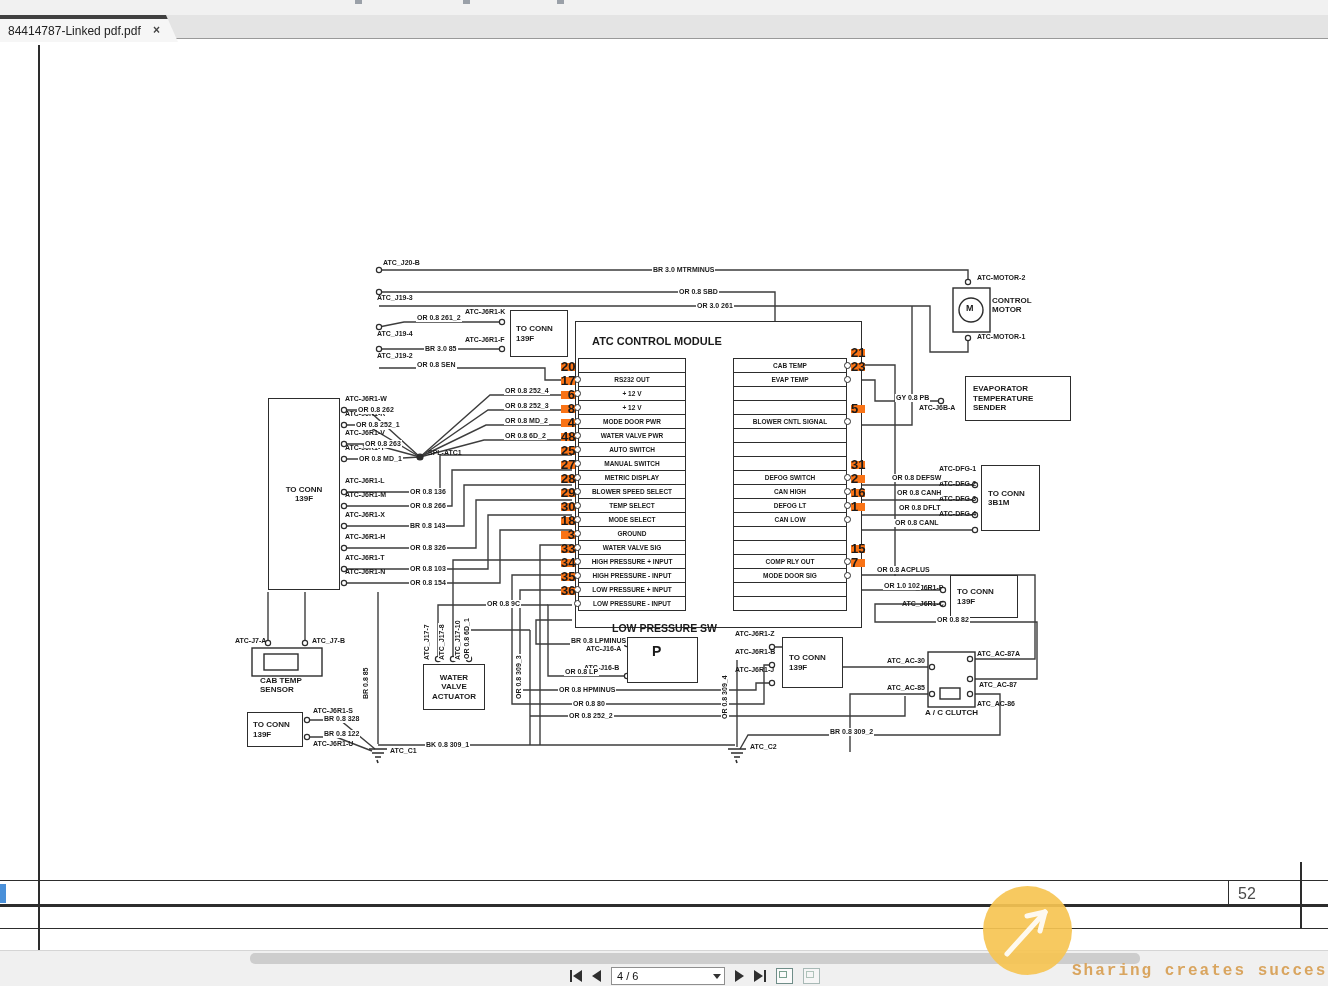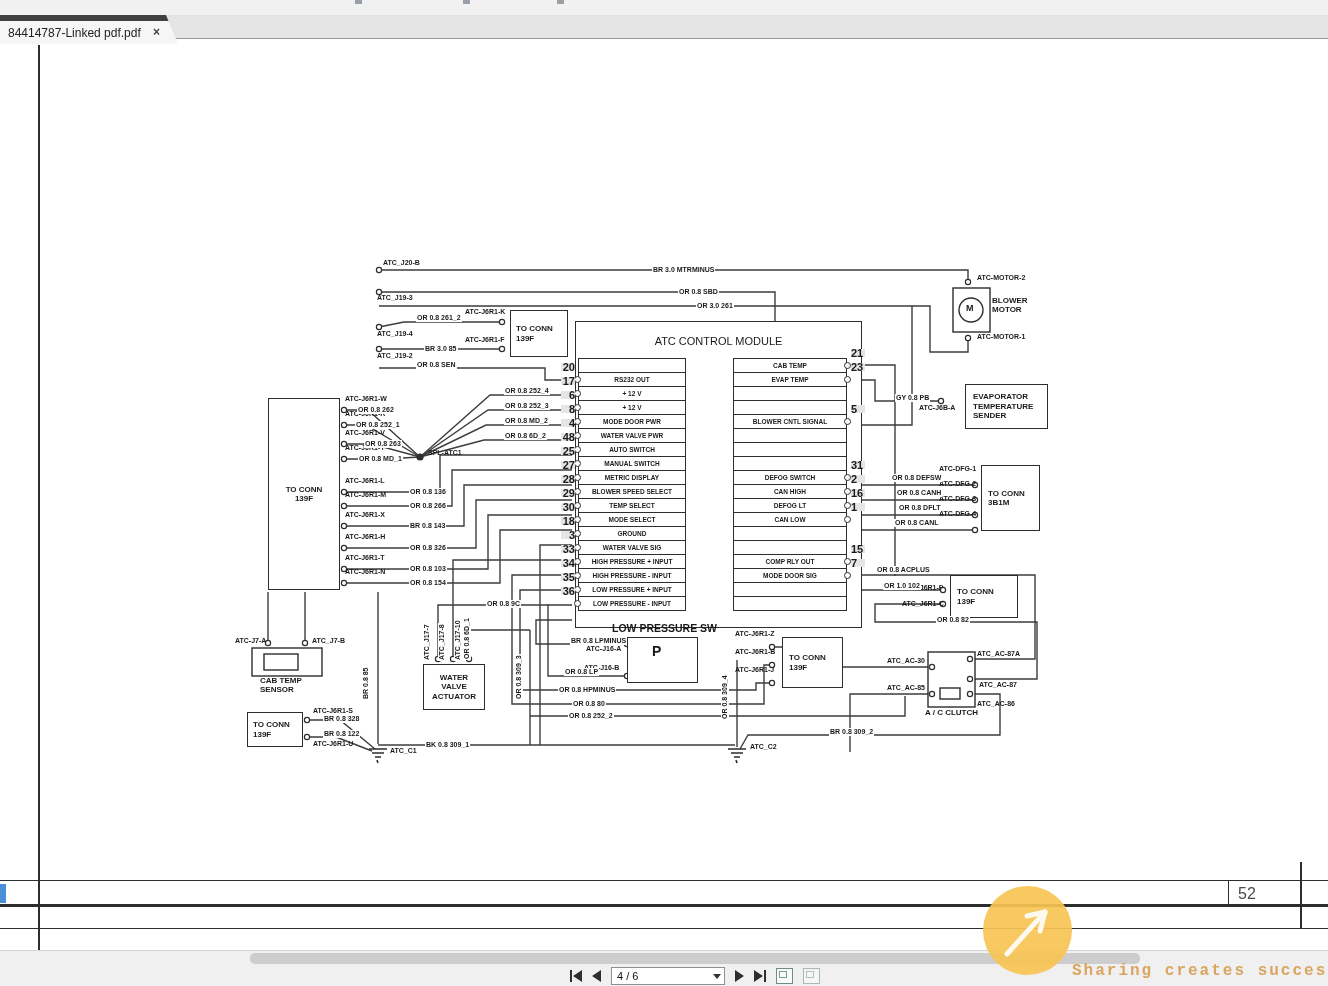--- a/index.html
+++ b/index.html
@@ -2,49 +2,49 @@
 <html><head>
 <meta charset="utf-8">
 <style>
   html,body{margin:0;padding:0;background:#fff;}
   #screen{position:relative;width:1328px;height:986px;overflow:hidden;background:#fff;
           font-family:"Liberation Sans","DejaVu Sans",sans-serif;color:#1a1a1a;}
   
   .topstrip{position:absolute;left:0;top:0;width:1328px;height:15px;background:#f1f1f1;}
   .frag{position:absolute;top:0;height:4px;width:7px;background:#9aa0a8;}
   .tabbar{position:absolute;left:0;top:15px;width:1328px;height:23px;background:#e4e4e4;border-bottom:1px solid #999;}
-  .tab{position:absolute;left:0;top:0;width:178px;height:23px;background:#f6f6f6;border-top:6px solid #404040;
+  .tab{position:absolute;left:0;top:0;width:178px;height:23px;background:#f6f6f6;border-top:4px solid #404040;
        clip-path:polygon(0 0,166px 0,178px 100%,0 100%);display:flex;align-items:center;}
   .tab-title{font-size:12px;color:#222;padding-left:8px;white-space:nowrap;}
   .tab-close{position:absolute;right:18px;top:4px;font-size:12px;font-weight:bold;color:#444;cursor:pointer;}
   
   .pageline-v{position:absolute;background:#2d2d2d;}
   .pageline-h{position:absolute;background:#2d2d2d;}
   
   .dl{position:absolute;font-size:7px;font-weight:bold;white-space:nowrap;background:#fff;line-height:8px;padding:0 1px;z-index:5;}
   .np{background:transparent;}
   .vert{transform:rotate(-90deg);transform-origin:left bottom;background:#fff;}
   .bx{position:absolute;border:1.5px solid #2d2d2d;background:#fff;z-index:3;box-sizing:border-box;}
   .bxlabel{display:flex;align-items:center;justify-content:center;text-align:center;
            font-size:8px;font-weight:bold;line-height:9.5px;width:100%;height:100%;}
   .freelabel{position:absolute;font-size:8px;font-weight:bold;line-height:9px;z-index:5;white-space:pre-line;}
   #wires{position:absolute;left:0;top:0;z-index:2;}
   
   #module{position:absolute;left:575px;top:321px;width:287px;height:307px;border:1.5px solid #2d2d2d;box-sizing:border-box;background:#fff;z-index:3;}
-  .mtitle{position:absolute;left:0;top:13px;width:100%;text-align:center;font-size:11px;font-weight:normal;}
+  .mtitle{position:absolute;left:16px;top:13px;width:100%;text-align:left;font-size:11px;font-weight:bold;}
   .mcol{position:absolute;top:37px;}
   .mcol-left{left:2px;width:108px;}
   .mcol-right{left:157px;width:114px;}
   .mrow{position:relative;height:15px;margin-top:-1px;}
   .mcell{display:flex;align-items:center;justify-content:center;width:100%;height:100%;
          border:1px solid #2d2d2d;box-sizing:border-box;font-size:6.5px;font-weight:bold;white-space:nowrap;}
   .mpin-dot{position:absolute;width:5px;height:5px;border:1px solid #2d2d2d;border-radius:50%;background:#fff;top:4px;z-index:6;}
   .mcol-left .mpin-dot{left:-4px;}
   .mcol-right .mpin-dot{right:-4px;}
-  .mpin-num{position:absolute;font-size:11px;font-weight:bold;top:-9px;z-index:6;background:#e5e5e5;line-height:8px;}
+  .mpin-num{position:absolute;font-size:13px;font-weight:bold;top:-9px;z-index:6;background:#f97316;line-height:8px;}
   .mcol-left .mpin-num{left:-17px;width:14px;text-align:right;}
   .mcol-right .mpin-num{right:-18px;width:14px;text-align:left;}
   
   .f-title{position:absolute;left:38px;width:1058px;top:884px;text-align:center;font-size:19px;font-weight:bold;letter-spacing:-0.5px;color:#111;z-index:4;}
   .f-page{position:absolute;left:1238px;top:885px;font-size:16px;color:#4a4a4a;z-index:4;}
   .blue-frag{position:absolute;left:0;top:884px;width:6px;height:19px;background:#4a90d9;}
   
   .wm-circle{position:absolute;left:983px;top:886px;width:89px;height:89px;border-radius:50%;background:rgba(246,196,83,0.92);z-index:8;}
   .wm-dht{position:absolute;left:1086px;top:868px;font-size:84px;font-style:italic;font-weight:bold;
           color:rgba(255,255,255,0.15);-webkit-text-stroke:2px #eec06a;letter-spacing:4px;z-index:8;}
@@ -429,21 +429,21 @@
           <span class="mcell"></span>
         </div>
 
         <div class="mrow nopin">
 
           <span class="mcell"></span>
         </div>
       </div>
   </div>
 
-  <div class="bx" style="left:965px;top:384px;width:83px;height:45px">
+  <div class="bx" style="left:965px;top:376px;width:106px;height:45px">
     <div class="bxlabel" style="align-items:center;justify-content:flex-start;text-align:left;padding-left:7px;white-space:pre-line;">EVAPORATOR
 TEMPERATURE
 SENDER</div>
   </div>
 
   <div class="bx" style="left:981px;top:465px;width:59px;height:66px">
     <div class="bxlabel" style="flex-direction:column;align-items:flex-start;padding-left:6px;">
       <span>TO CONN</span>
       <span>3B1M</span>
     </div>
@@ -477,21 +477,21 @@
   <div class="bx" style="left:247px;top:712px;width:56px;height:35px">
     <div class="bxlabel" style="flex-direction:column;align-items:flex-start;padding-left:5px;">
       <span>TO CONN</span>
       <span>139F</span>
     </div>
   </div>
 
   <div class="freelabel" style="left:260px;top:676px;">CAB TEMP
 SENSOR</div>
   <div class="freelabel" style="left:925px;top:708px;">A / C CLUTCH</div>
-  <div class="freelabel" style="left:992px;top:296px;">BLOWER
+  <div class="freelabel" style="left:992px;top:296px;">CONTROL
 MOTOR</div>
   <div class="freelabel" style="left:966px;top:304px;font-size:9px;z-index:6;">M</div>
 
   <div class="dl np" style="left:382px;top:259px">ATC_J20-B</div>
   <div class="dl np" style="left:376px;top:294px">ATC_J19-3</div>
   <div class="dl np" style="left:376px;top:330px">ATC_J19-4</div>
   <div class="dl np" style="left:376px;top:352px">ATC_J19-2</div>
   <div class="dl np" style="left:464px;top:308px">ATC-J6R1-K</div>
   <div class="dl np" style="left:464px;top:336px">ATC-J6R1-F</div>
   <div class="dl np" style="left:976px;top:274px">ATC-MOTOR-2</div>

